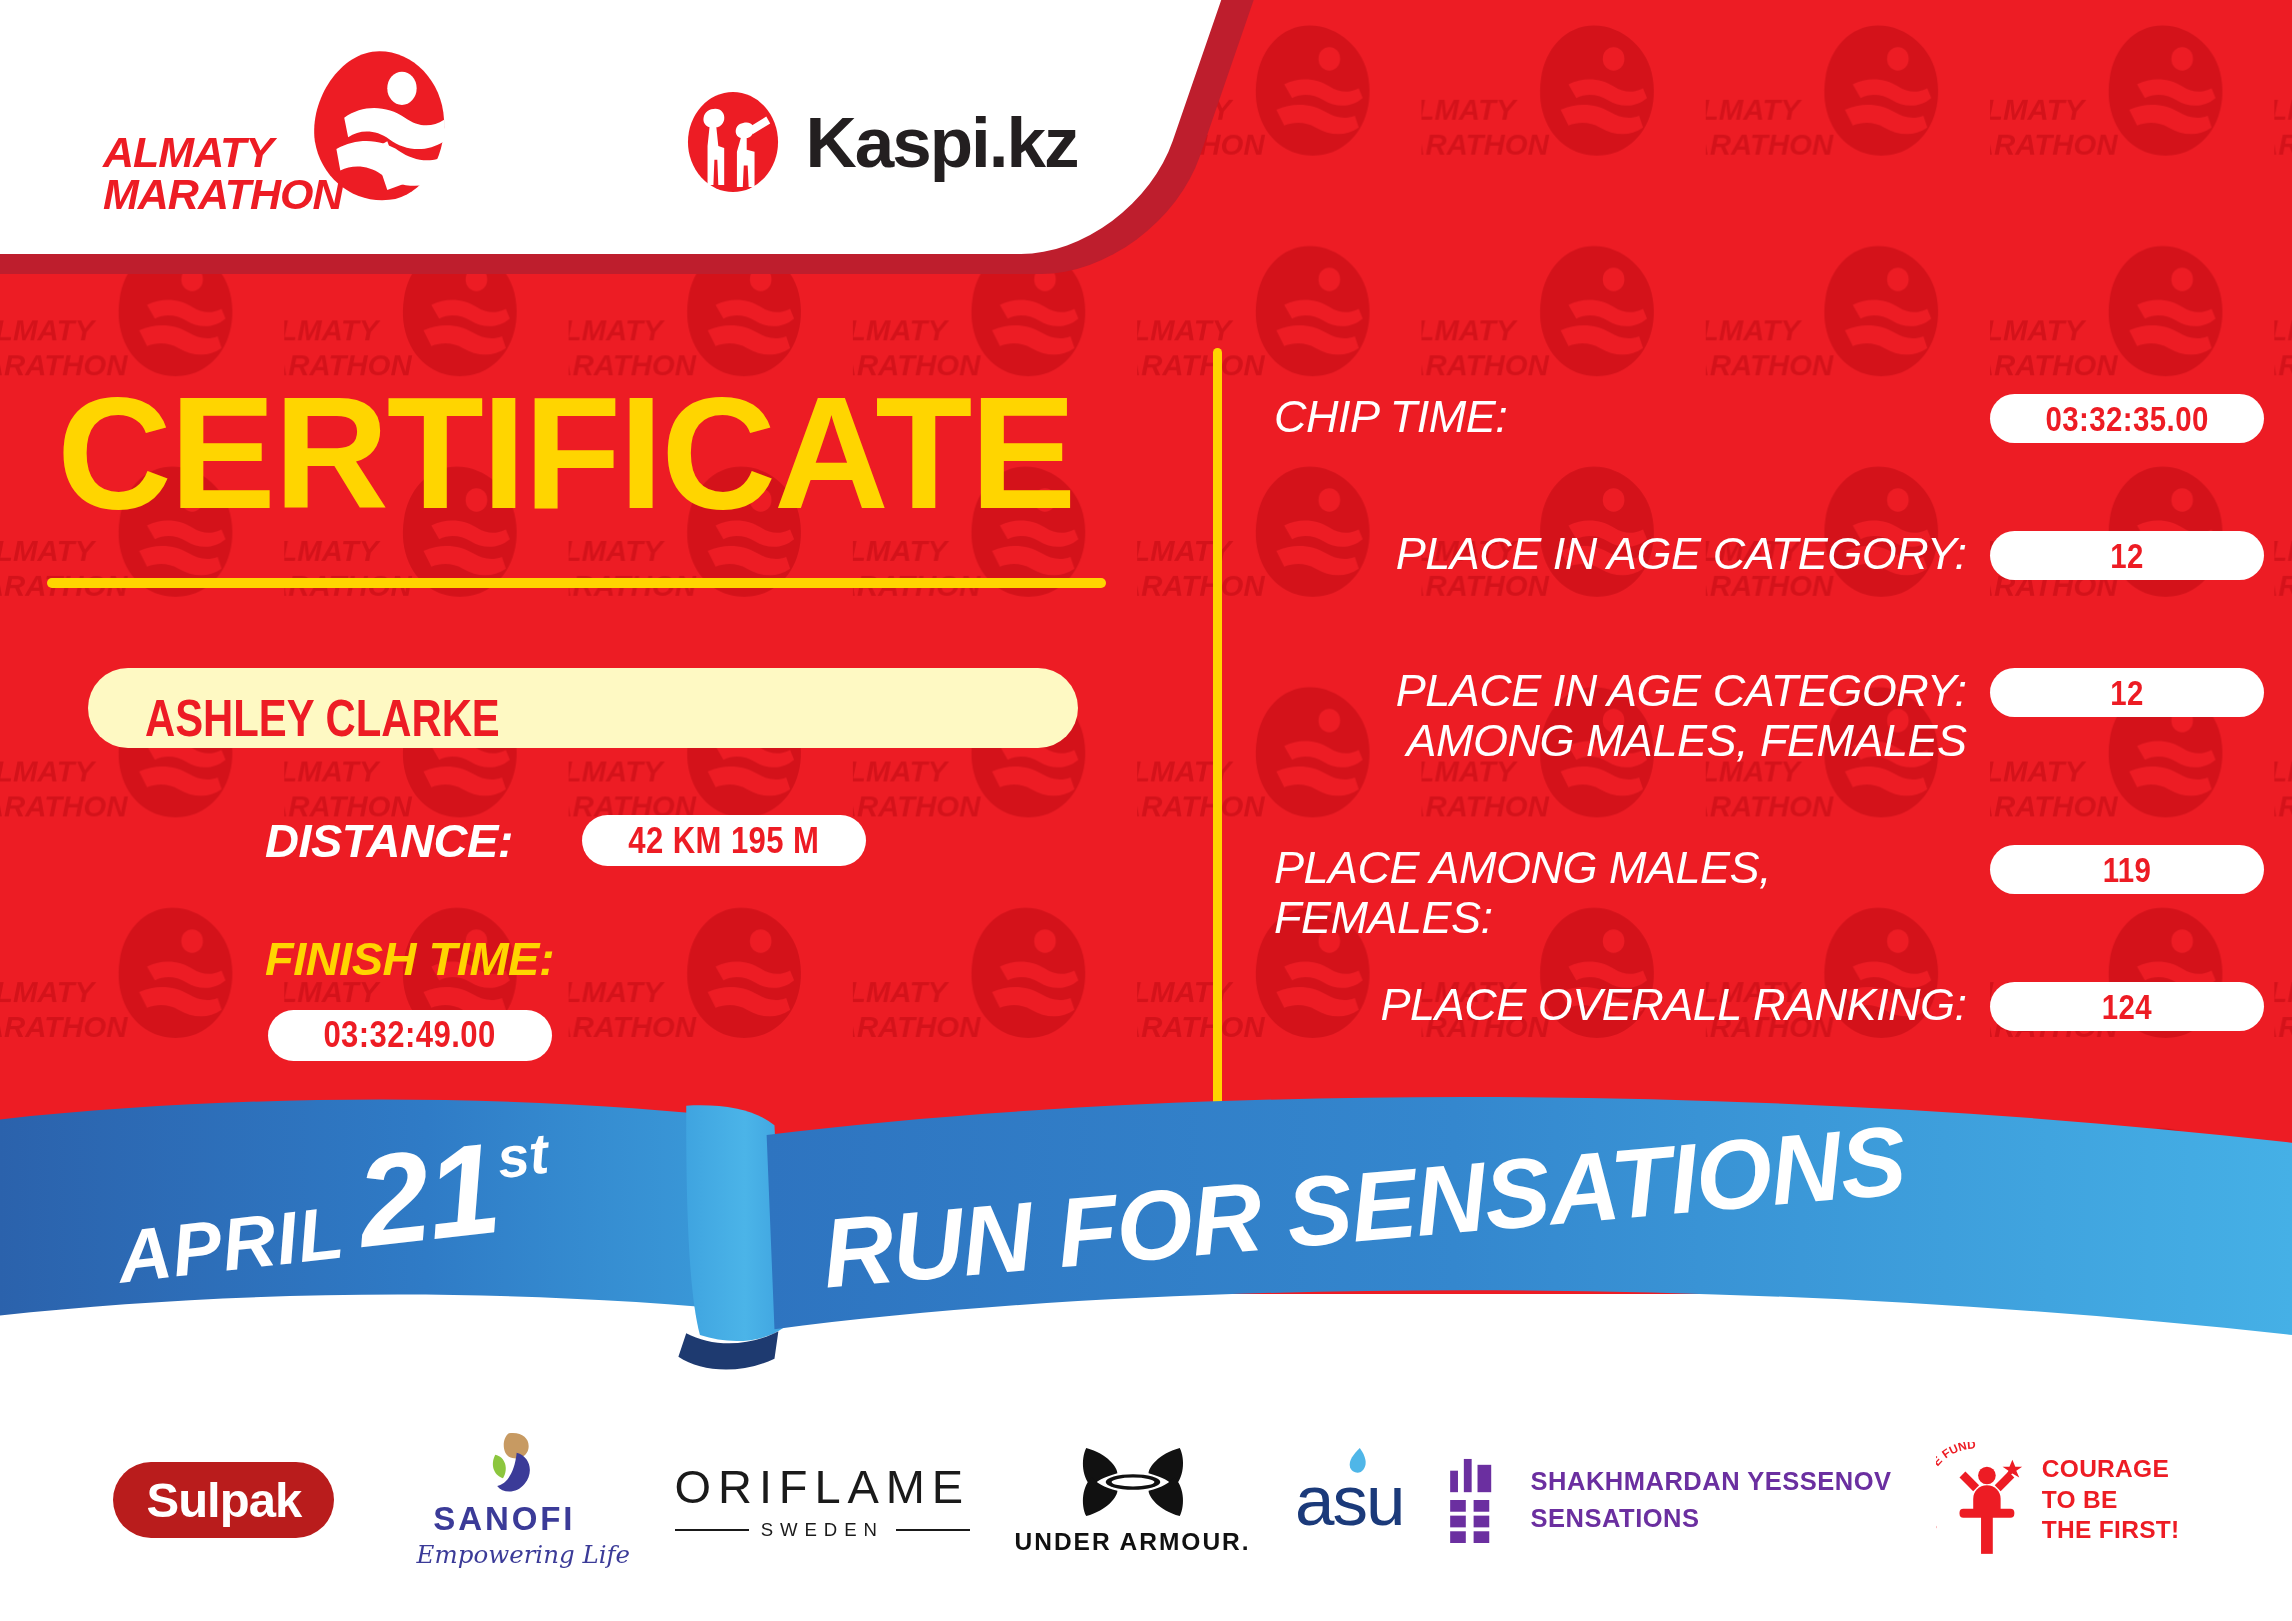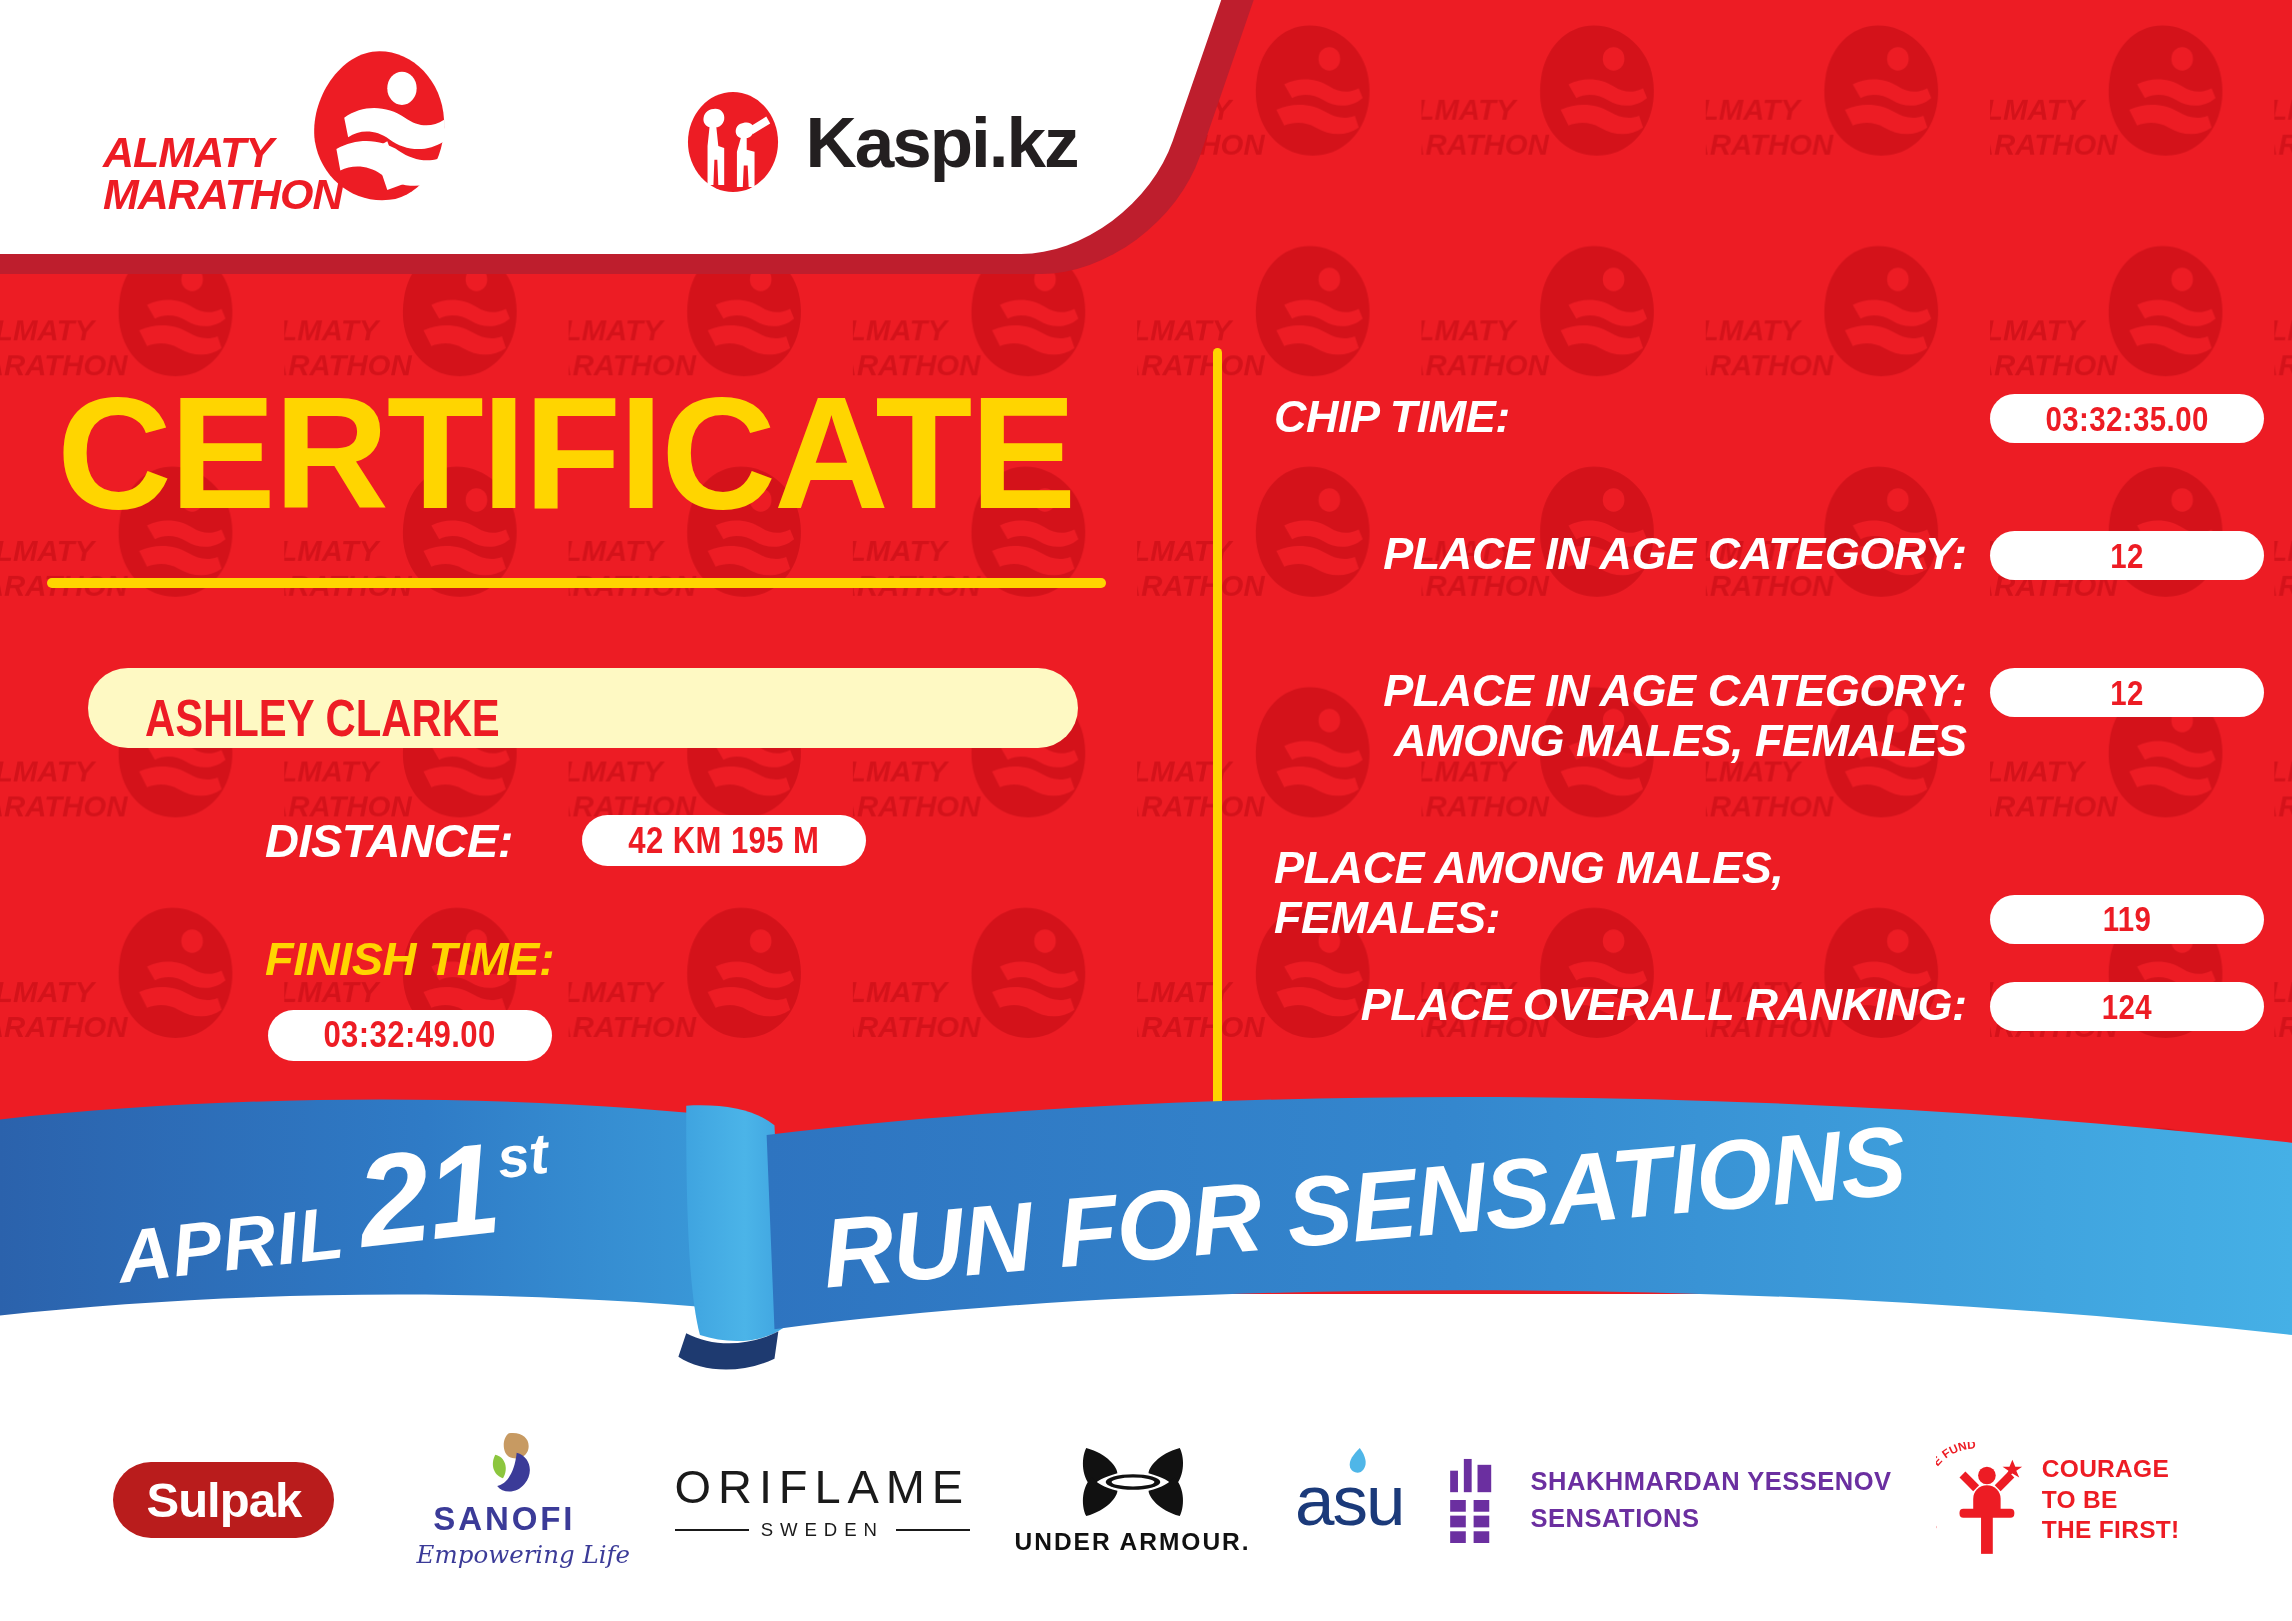--- a/index.html
+++ b/index.html
@@ -128,41 +128,41 @@
     width:8.8px; height:760px; background:#FFD500; border-radius:4.9px;
   }
 
   
   .right-col { position:absolute; left:1274px; top:294px; width:1018px; height:1000px; }
   .result-row {
     position:absolute; left:0; width:990px;
     display:flex; align-items:flex-start; justify-content:flex-end; gap:23.5px;
   }
   .result-label {
-    color:#ffffff; font-weight:bold; font-style:italic;
+    color:#ffffff; font-weight:normal; font-style:italic;
     font-size:45px; line-height:1.12; letter-spacing:-0.5px;
     text-align:left; flex:1 1 auto;
   }
   .result-label.align-right { text-align:right; }
   .result-pill {
     flex:0 0 auto; background:#ffffff; border-radius:25.5px;
     height:49px; min-width:274px;
     display:flex; align-items:center; justify-content:center;
     padding:0 23.5px; margin-top:2px;
   }
   .result-pill span {
     color:#ED1C24; font-weight:bold; font-size:35px;
     font-family:"Liberation Sans Narrow","Liberation Sans", sans-serif;
     transform:scaleX(0.84); transform-origin:center;
     white-space:nowrap; letter-spacing:0.5px;
   }
   #res-0 { top:98px; }
   #res-1 { top:235px; }
   #res-2 { top:372px; }
-  #res-3 { top:549px;align-items:flex-end; }
+  #res-3 { top:549px; }
   #res-4 { top:686px; }
 
   
   .ribbon-wrap { position:absolute; left:0; top:1088px; width:2293px; height:304px; }
   .ribbon-date-text {
     position:absolute; left:116px; top:76px;
     color:#ffffff; font-weight:bold; font-style:italic;
     transform:rotate(-6.5deg); transform-origin:left center;
     display:flex; align-items:baseline; gap:17.6px; white-space:nowrap;
   }

